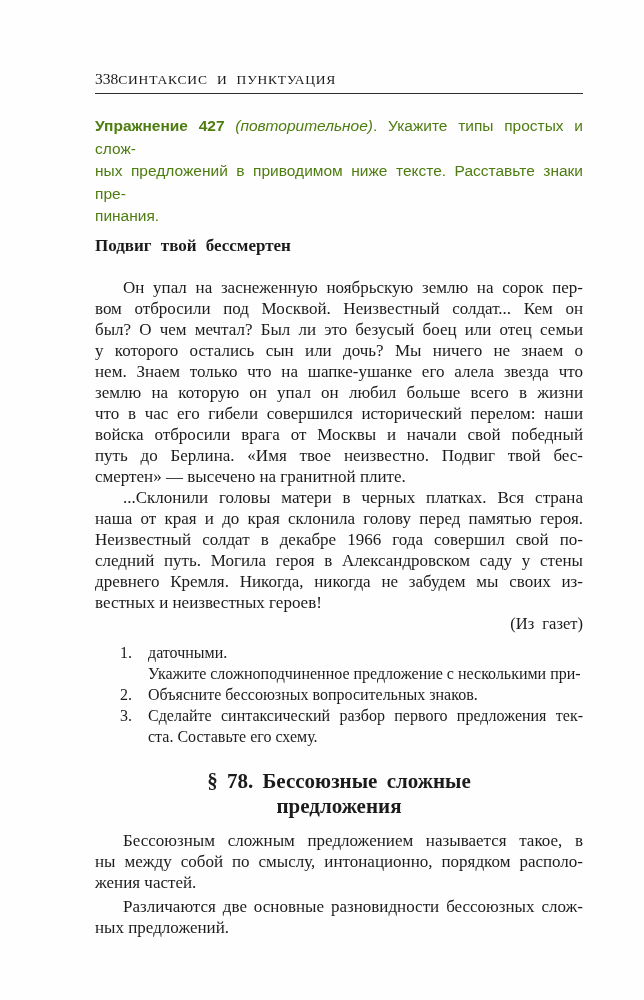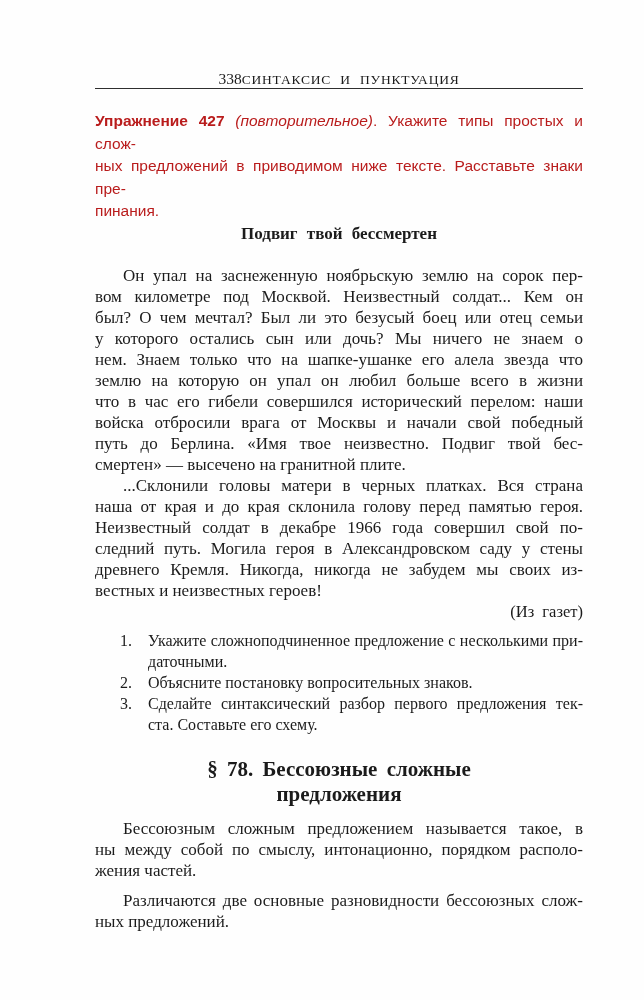--- a/index.html
+++ b/index.html
@@ -10,45 +10,46 @@
     box-sizing: border-box;
     background: #fefefe;
     color: #1b1b1b;
     padding: 70px 61px 0 95px;
     overflow: hidden;
     font-family: "Liberation Serif", serif;
   }
   
   .running-header {
     display: flex;
-    justify-content: center;
+    justify-content: flex-start;
     align-items: baseline;
     border-bottom: 1.5px solid #2e2e2e;
+    padding-bottom: 5px;
   }
   .page-num { font-size: 15.5px; }
   .running-title {
     font-size: 13.5px;
     letter-spacing: 0.8px;
     word-spacing: 5px;
   }
   
   .exercise {
     margin-top: 21px;
     font-family: "Liberation Sans", sans-serif;
     font-size: 15.5px;
     line-height: 22.5px;
-    color: #b91c1c;
+    color: #4d7c0f;
   }
   .exercise .jline { text-align: justify; text-align-last: justify; }
   .exercise .lline { text-align: left; }
   .ex-bold { font-weight: bold; }
   .ex-italic { font-style: italic; }
   
   .reading-title {
-    text-align: center;
+    margin-top: 7px;
     font-weight: bold;
     font-size: 17px;
     line-height: 22px;
     word-spacing: 5px;
   }
   .para { font-size: 17px; line-height: 21px; }
   .para.first { margin-top: 20px; }
   .para div.line { text-align: justify; text-align-last: justify; }
   .para div.line:last-of-type { text-align-last: left; }
   .para.indent div.line:first-of-type { text-indent: 28px; }
@@ -68,21 +69,21 @@
   
   .section-heading {
     margin-top: 22px;
     text-align: center;
     font-weight: bold;
     font-size: 21px;
     line-height: 25px;
     word-spacing: 4px;
   }
   .section-body { margin-top: 11px; }
-  .para.theory2 { margin-top: 9px; }
+  .para.theory2 { margin-top: 3px; }
 </style>
 </head>
 <body>
 
 <div class="page">
 
   <div class="running-header">
     <span class="page-num">338</span>
     <span class="running-title">СИНТАКСИС И ПУНКТУАЦИЯ</span>
   </div>
@@ -94,21 +95,21 @@
     </div>
     <div class="jline">ных предложений в приводимом ниже тексте. Расставьте знаки пре-</div>
     <div class="lline">пинания.</div>
   </div>
 
   <div class="reading-title">Подвиг твой бессмертен</div>
 
   <div class="para first indent">
 
   <div class="line">Он упал на заснеженную ноябрьскую землю на сорок пер-</div>
-      <div class="line">вом километре под Москвой. Неизвестный солдат... Кем он</div>
+      <div class="line">вом отбросили под Москвой. Неизвестный солдат... Кем он</div>
       <div class="line">был? О чем мечтал? Был ли это безусый боец или отец семьи</div>
       <div class="line">у которого остались сын или дочь? Мы ничего не знаем о</div>
       <div class="line">нем. Знаем только что на шапке-ушанке его алела звезда что</div>
       <div class="line">землю на которую он упал он любил больше всего в жизни</div>
       <div class="line">что в час его гибели совершился исторический перелом: наши</div>
       <div class="line">войска отбросили врага от Москвы и начали свой победный</div>
       <div class="line">путь до Берлина. «Имя твое неизвестно. Подвиг твой бес-</div>
       <div class="line">смертен» — высечено на гранитной плите.</div>
     </div>
 
@@ -122,29 +123,29 @@
       <div class="line">вестных и неизвестных героев!</div>
     </div>
 
   <div class="attribution">(Из газет)</div>
 
   <div class="tasks">
     <div class="task-item">
       <span class="task-num">1.</span>
       <div class="task-lines">
 
-      <div class="line">Укажите сложноподчиненное предложение с несколькими при-</div>
-          <div class="line">даточными.</div>
+      <div class="line">даточными.</div>
+          <div class="line">Укажите сложноподчиненное предложение с несколькими при-</div>
         </div>
     </div>
     <div class="task-item">
       <span class="task-num">2.</span>
       <div class="task-lines">
 
-      <div class="line">Объясните постановку вопросительных знаков.</div>
+      <div class="line">Объясните бессоюзных вопросительных знаков.</div>
         </div>
     </div>
     <div class="task-item">
       <span class="task-num">3.</span>
       <div class="task-lines">
 
       <div class="line">Сделайте синтаксический разбор первого предложения тек-</div>
           <div class="line">ста. Составьте его схему.</div>
         </div>
     </div>

